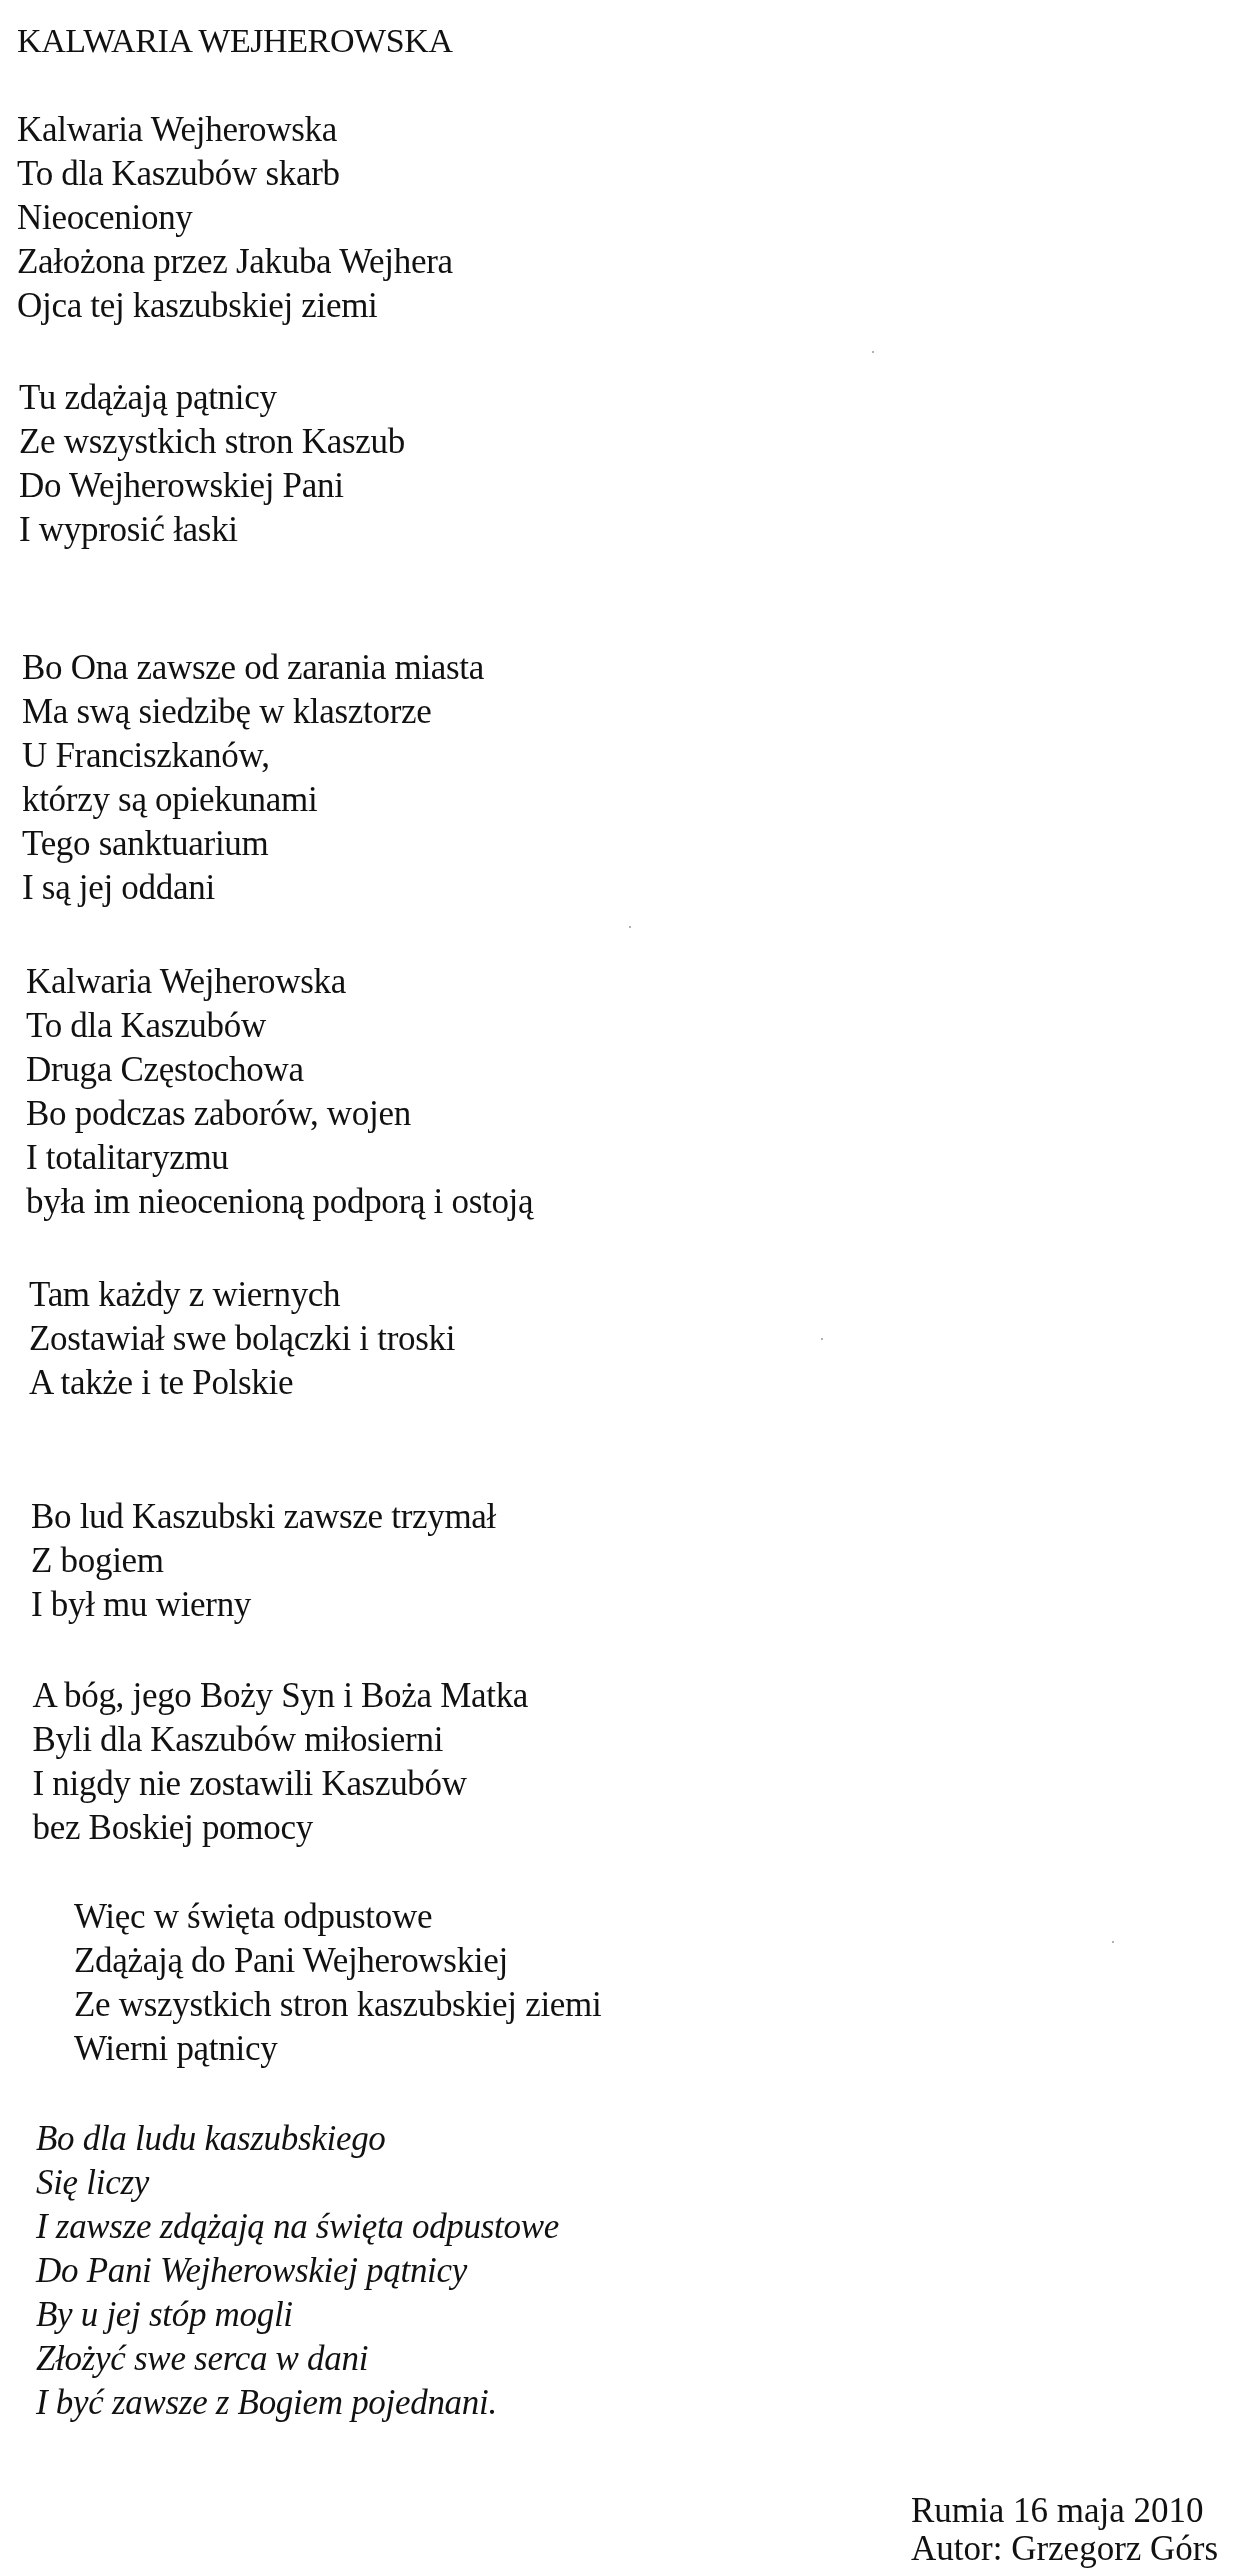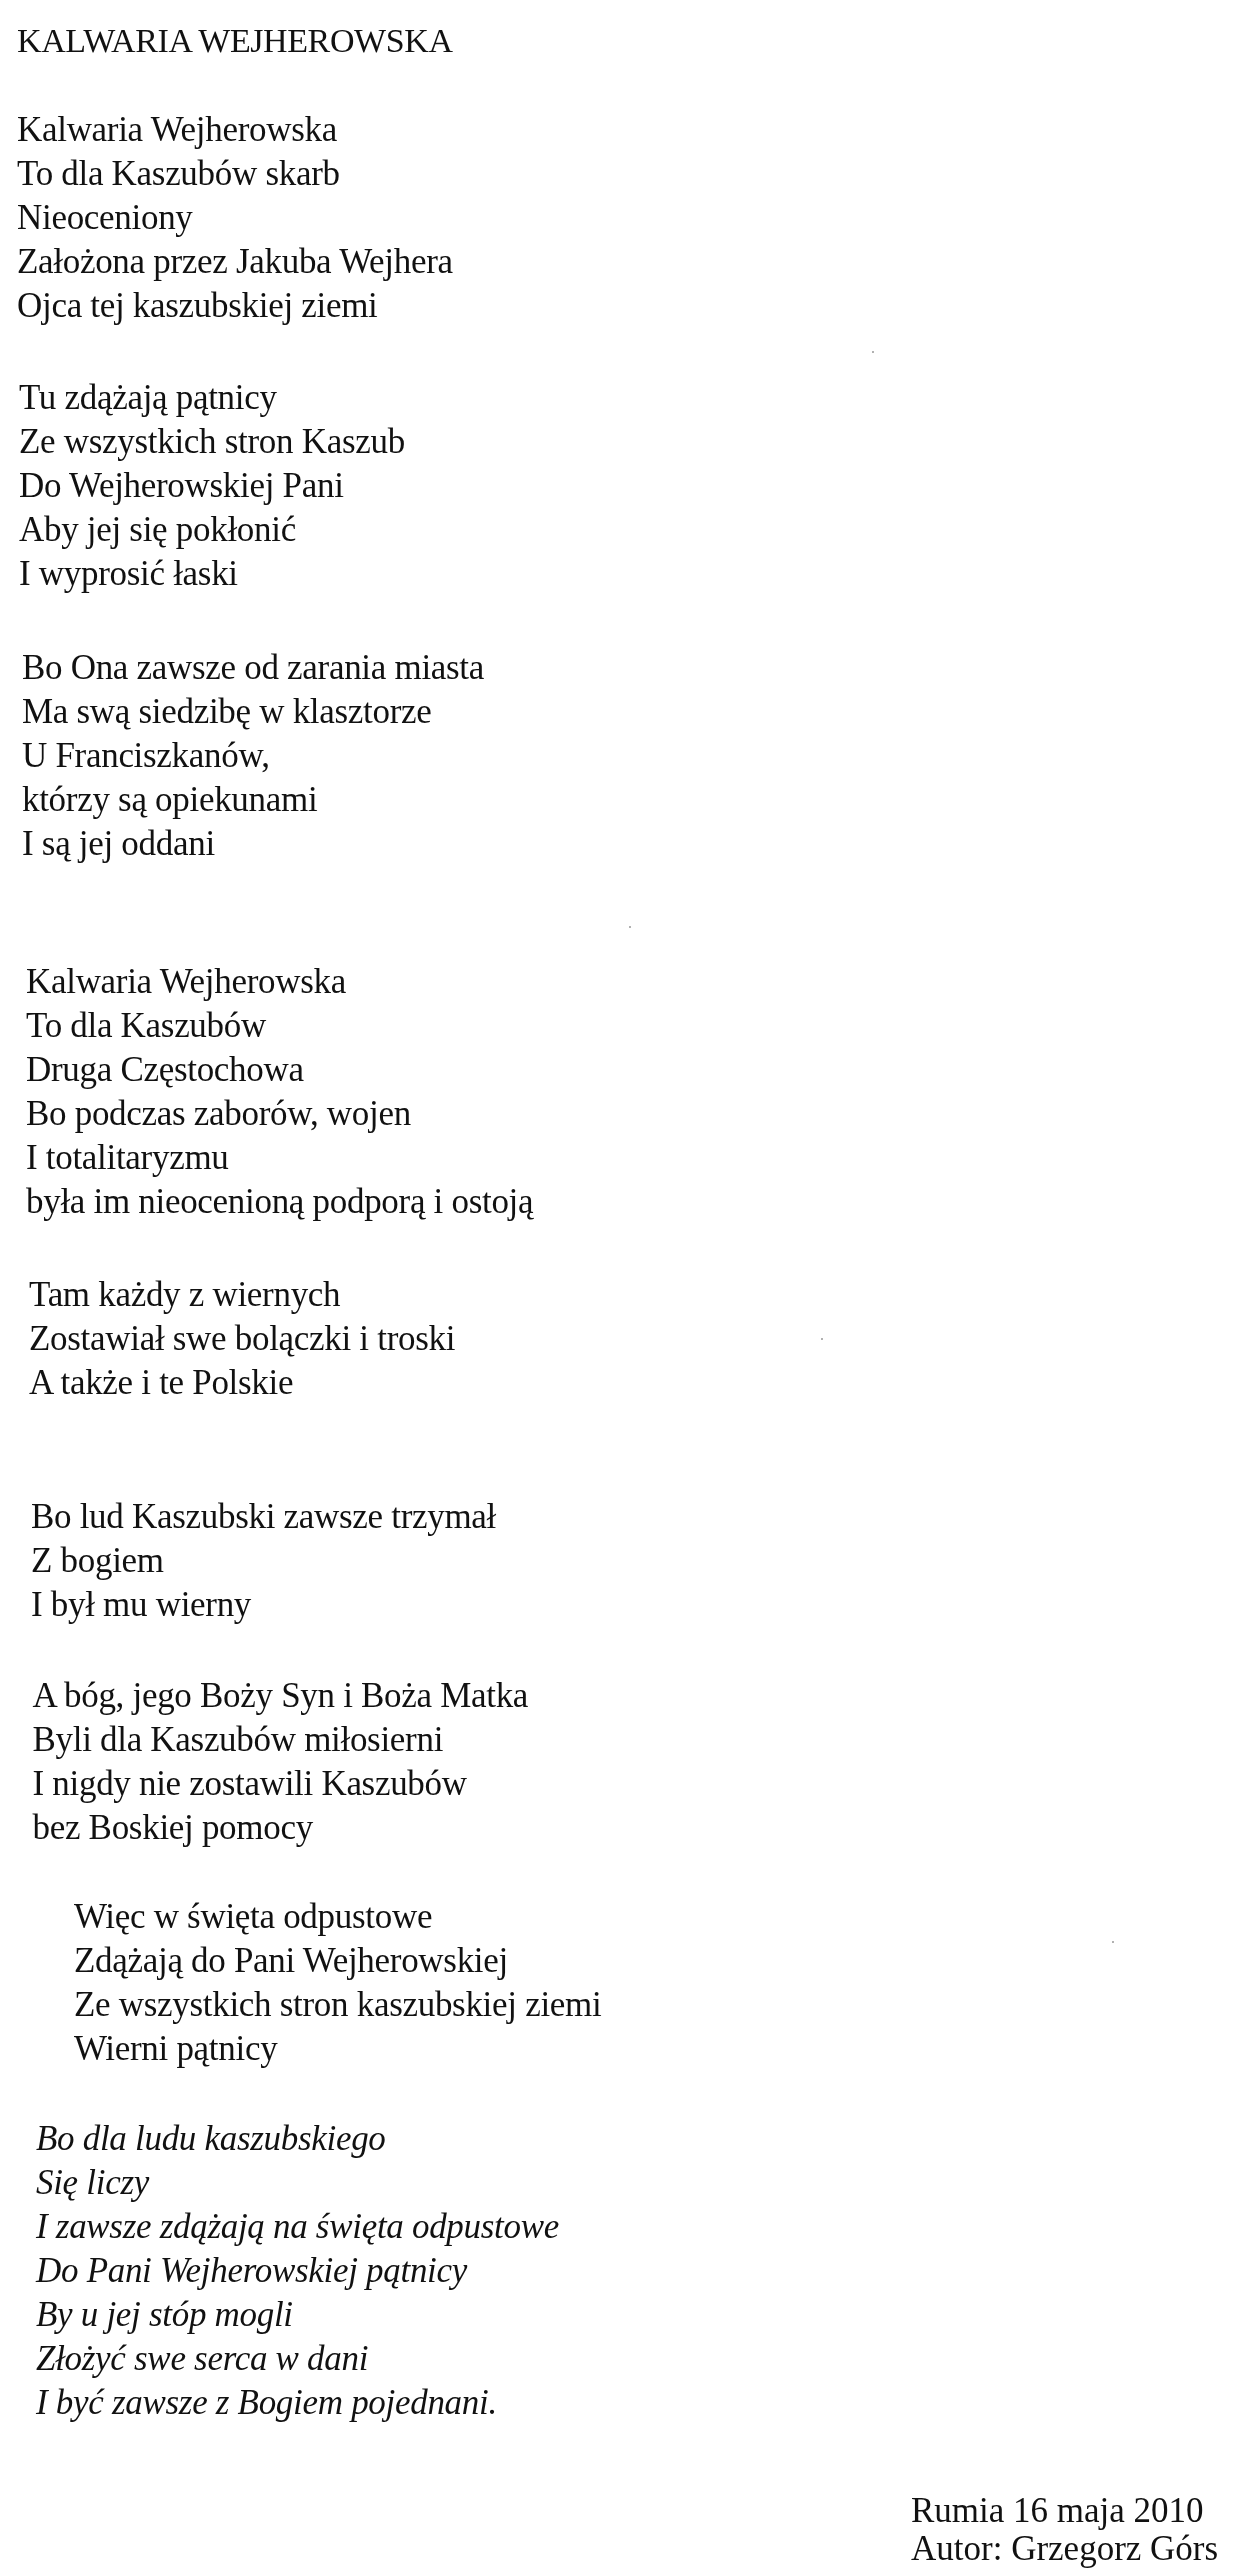--- a/index.html
+++ b/index.html
@@ -38,29 +38,29 @@
     <span class="line">To dla Kaszubów skarb</span>
     <span class="line">Nieoceniony</span>
     <span class="line">Założona przez Jakuba Wejhera</span>
     <span class="line">Ojca tej kaszubskiej ziemi</span>
   </div>
 
   <div class="stanza" style="left:19px; top:376px;">
     <span class="line">Tu zdążają pątnicy</span>
     <span class="line">Ze wszystkich stron Kaszub</span>
     <span class="line">Do Wejherowskiej Pani</span>
-    <span class="line">Aby jej się pokłonić</span>
     <span class="line">I wyprosić łaski</span>
   </div>
 
   <div class="stanza" style="left:22px; top:646px;">
     <span class="line">Bo Ona zawsze od zarania miasta</span>
     <span class="line">Ma swą siedzibę w klasztorze</span>
     <span class="line">U Franciszkanów,</span>
     <span class="line">którzy są opiekunami</span>
+    <span class="line">Tego sanktuarium</span>
     <span class="line">I są jej oddani</span>
   </div>
 
   <div class="stanza" style="left:26px; top:960px;">
     <span class="line">Kalwaria Wejherowska</span>
     <span class="line">To dla Kaszubów</span>
     <span class="line">Druga Częstochowa</span>
     <span class="line">Bo podczas zaborów, wojen</span>
     <span class="line">I totalitaryzmu</span>
     <span class="line">była im nieocenioną podporą i ostoją</span>

